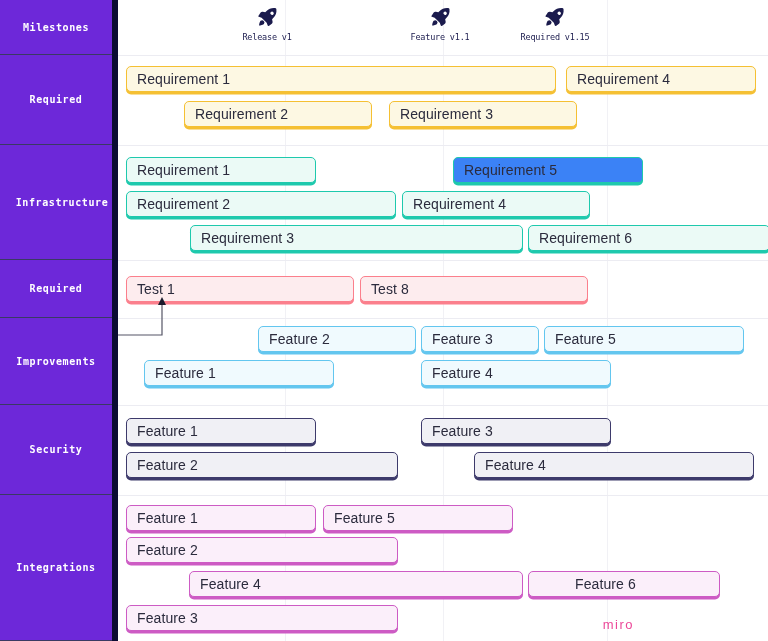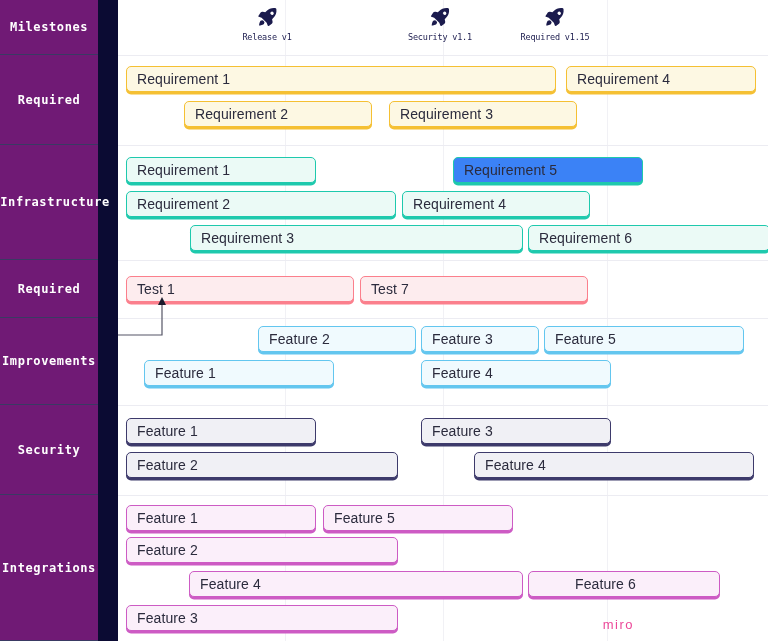--- a/index.html
+++ b/index.html
@@ -26,32 +26,32 @@
     left: 0;
     top: 0;
     width: 118px;
     height: 641px;
     background: #0b0b33;
     z-index: 6;
   }
   .swimlane-label {
     position: absolute;
     left: 0;
-    width: 98px;
+    width: 112px;
     box-sizing: border-box;
     display: flex;
     align-items: center;
     justify-content: center;
     color: #ffffff;
     font-family: "DejaVu Sans Mono", "Liberation Mono", monospace;
-    font-size: 12px;
+    font-size: 10px;
     font-weight: 700;
     letter-spacing: 0.6px;
     border-bottom: 1px solid #3a3a63;
-    background: #701a75;
+    background: #6d28d9;
     text-align: center;
   }
   .swimlane-label.first { border-top: none; }
 
   
   .canvas {
     position: absolute;
     left: 118px;
     top: 0;
     width: 528px;
@@ -154,21 +154,21 @@
               <path d="M20.5 2.2c-3.6-.5-7 .8-9.4 3.2l-1.5 1.5-2.6-.5c-.9-.2-1.8.1-2.4.8L2.3 10.5c-.4.4-.2 1 .3 1.2l3 1.1 5.6 5.6 1.1 3c.2.5.8.7 1.2.3l3.3-2.3c.7-.6 1-1.5.8-2.4l-.5-2.6 1.5-1.5c2.4-2.4 3.7-5.8 3.2-9.4-.05-.6-.6-1.15-1.3-1.3zM15.9 9.4a1.85 1.85 0 1 1 2.6-2.6 1.85 1.85 0 0 1-2.6 2.6z"></path>
               <path d="M4.6 16.2c-1.3 1.3-1.7 5.2-1.7 5.2s3.9-.4 5.2-1.7a2.48 2.48 0 0 0-3.5-3.5z"></path>
             </svg></span>
           <span class="ms-label">Release v1</span>
         </div>
         <div class="milestone" style="left: 322px; top: 6px;">
           <span class="rocket"><svg width="22" height="22" viewBox="0 0 24 24" fill="#1b1b4d">
               <path d="M20.5 2.2c-3.6-.5-7 .8-9.4 3.2l-1.5 1.5-2.6-.5c-.9-.2-1.8.1-2.4.8L2.3 10.5c-.4.4-.2 1 .3 1.2l3 1.1 5.6 5.6 1.1 3c.2.5.8.7 1.2.3l3.3-2.3c.7-.6 1-1.5.8-2.4l-.5-2.6 1.5-1.5c2.4-2.4 3.7-5.8 3.2-9.4-.05-.6-.6-1.15-1.3-1.3zM15.9 9.4a1.85 1.85 0 1 1 2.6-2.6 1.85 1.85 0 0 1-2.6 2.6z"></path>
               <path d="M4.6 16.2c-1.3 1.3-1.7 5.2-1.7 5.2s3.9-.4 5.2-1.7a2.48 2.48 0 0 0-3.5-3.5z"></path>
             </svg></span>
-          <span class="ms-label">Security v1.1</span>
+          <span class="ms-label">Feature v1.1</span>
         </div>
         <div class="milestone" style="left: 437px; top: 6px;">
           <span class="rocket"><svg width="22" height="22" viewBox="0 0 24 24" fill="#1b1b4d">
               <path d="M20.5 2.2c-3.6-.5-7 .8-9.4 3.2l-1.5 1.5-2.6-.5c-.9-.2-1.8.1-2.4.8L2.3 10.5c-.4.4-.2 1 .3 1.2l3 1.1 5.6 5.6 1.1 3c.2.5.8.7 1.2.3l3.3-2.3c.7-.6 1-1.5.8-2.4l-.5-2.6 1.5-1.5c2.4-2.4 3.7-5.8 3.2-9.4-.05-.6-.6-1.15-1.3-1.3zM15.9 9.4a1.85 1.85 0 1 1 2.6-2.6 1.85 1.85 0 0 1-2.6 2.6z"></path>
               <path d="M4.6 16.2c-1.3 1.3-1.7 5.2-1.7 5.2s3.9-.4 5.2-1.7a2.48 2.48 0 0 0-3.5-3.5z"></path>
             </svg></span>
           <span class="ms-label">Required v1.15</span>
         </div>
       </div>
     <div id="bars-layer">
@@ -199,21 +199,21 @@
         <div class="bar" style="left: 72px; top: 225px; width: 333px; background: rgb(235, 250, 246); border-color: rgb(30, 201, 173); box-shadow: rgb(30, 201, 173) 0px 2.5px 0px 0px;">
           <span class="bar-text">Requirement 3</span>
         </div>
         <div class="bar" style="left: 410px; top: 225px; width: 242px; background: rgb(235, 250, 246); border-color: rgb(30, 201, 173); box-shadow: rgb(30, 201, 173) 0px 2.5px 0px 0px;">
           <span class="bar-text">Requirement 6</span>
         </div>
         <div class="bar" style="left: 8px; top: 276px; width: 228px; background: rgb(253, 236, 238); border-color: rgb(251, 127, 140); box-shadow: rgb(251, 127, 140) 0px 2.5px 0px 0px;">
           <span class="bar-text">Test 1</span>
         </div>
         <div class="bar" style="left: 242px; top: 276px; width: 228px; background: rgb(253, 236, 238); border-color: rgb(251, 127, 140); box-shadow: rgb(251, 127, 140) 0px 2.5px 0px 0px;">
-          <span class="bar-text">Test 7</span>
+          <span class="bar-text">Test 8</span>
         </div>
         <div class="bar" style="left: 140px; top: 326px; width: 158px; background: rgb(240, 250, 254); border-color: rgb(99, 198, 239); box-shadow: rgb(99, 198, 239) 0px 2.5px 0px 0px;">
           <span class="bar-text">Feature 2</span>
         </div>
         <div class="bar" style="left: 303px; top: 326px; width: 118px; background: rgb(240, 250, 254); border-color: rgb(99, 198, 239); box-shadow: rgb(99, 198, 239) 0px 2.5px 0px 0px;">
           <span class="bar-text">Feature 3</span>
         </div>
         <div class="bar" style="left: 426px; top: 326px; width: 200px; background: rgb(240, 250, 254); border-color: rgb(99, 198, 239); box-shadow: rgb(99, 198, 239) 0px 2.5px 0px 0px;">
           <span class="bar-text">Feature 5</span>
         </div>

